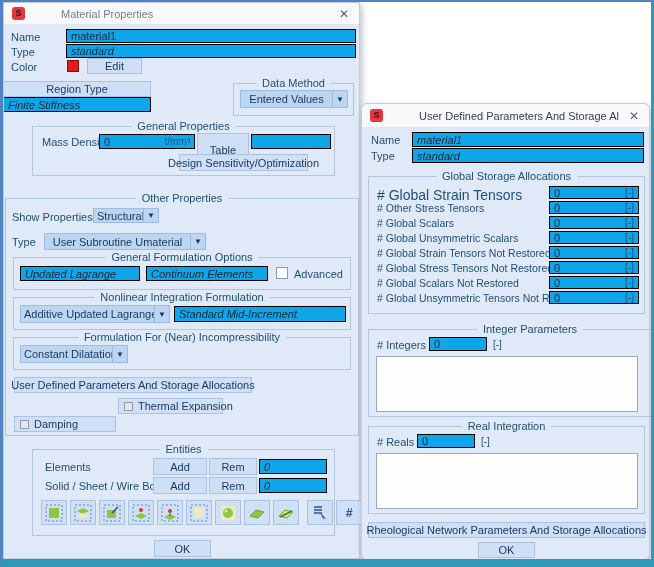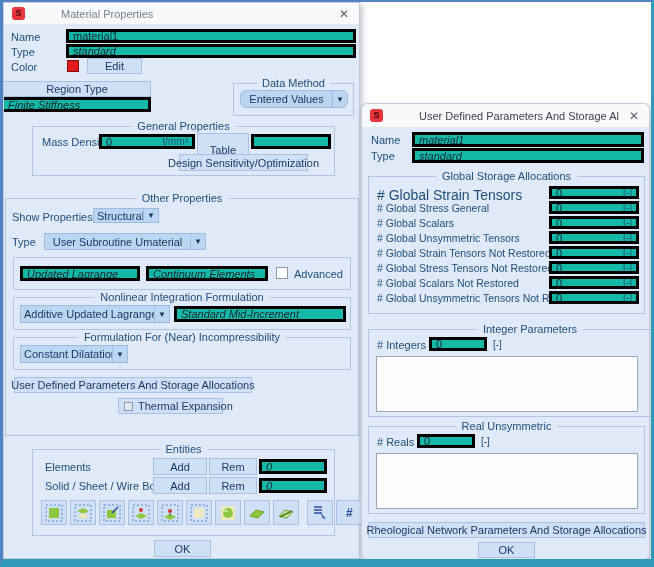--- a/index.html
+++ b/index.html
@@ -11,21 +11,21 @@
   .dialog { position:absolute; background:#dfe9f8; border:1px solid #c3cbd8;
     box-shadow:2px 3px 6px rgba(60,80,110,.35); }
   .titlebar { position:absolute; left:0; top:0; right:0; height:22px; background:#f8f9fb;
     border-bottom:1px solid #e2e6ee; display:flex; align-items:center; padding:0 8px; gap:8px; }
   .appicon { width:13px; height:13px; background:#e5353d; border-radius:3px; flex:0 0 auto;
     color:#40080c; font-weight:bold; font-size:9px; line-height:13px; text-align:center; }
   .title-txt { font-size:11px; color:#76828f; flex:1; white-space:nowrap; overflow:hidden;margin-left:28px; }
   .title-dark { color:#3d434b; }
   .close-x { font-size:12px; color:#5a6068; cursor:default; padding:0 2px; }
   .lbl { font-size:11px; color:#1f4e79; white-space:nowrap; }
-  .inp { background:#14b8a6; border:3px solid #000000; font-size:11px; color:#1d2430;
+  .inp { background:#0ea5e9; border:1px solid #000000; font-size:11px; color:#1d2430;
     padding:0 4px; display:flex; align-items:center; white-space:nowrap; overflow:hidden; }
   .ital { font-style:italic; }
   .btn { background:#cfdff5; border:1px solid #a9c2e3; color:#17365d; font-size:11px;
     display:flex; align-items:center; justify-content:center; white-space:nowrap; cursor:default; }
   .btn.left { justify-content:flex-start; padding-left:5px; }
   .drop { background:#bcd6f2; border:1px solid #9cbde2; color:#17365d; font-size:11px;
     display:flex; align-items:center; cursor:default; }
   .drop .txt { flex:1; text-align:center; padding:0 3px; white-space:nowrap; overflow:hidden; }
   .drop .arr { width:15px; text-align:center; font-size:8px; border-left:1px solid #9cbde2;
     align-self:stretch; display:flex; align-items:center; justify-content:center; }
@@ -62,21 +62,21 @@
 
     <span class="abs lbl" style="left:7px; top:58px;">Color</span>
     <div class="abs swatch" style="left:63px; top:57px;"></div>
     <div class="abs btn" style="left:83px; top:55px; width:55px; height:16px;">Edit</div>
 
     <div class="abs btn" style="left:0; top:78px; width:147px; height:16px; border-left:none;">Region Type</div>
     <div class="abs inp ital" style="left:0; top:94px; width:147px; height:15px; border-left:none;">Finite Stiffness</div>
 
     <div class="grp" style="left:229px; top:80px; width:121px; height:33px;">
       <span class="leg">Data Method</span>
-      <div class="drop" style="position:absolute; left:6px; top:6px; width:108px; height:18px;border-radius:6px;">
+      <div class="drop" style="position:absolute; left:6px; top:6px; width:108px; height:18px;">
         <span class="txt">Entered Values</span>
         <span class="arr">▼</span>
       </div>
     </div>
 
     <div class="grp" style="left:28px; top:123px; width:303px; height:50px;">
       <span class="leg">General Properties</span>
       <span class="abs lbl" style="left:9px; top:9px;">Mass Density</span>
       <div class="abs inp" style="left:66px; top:7px; width:96px; height:15px;">
         <span style="flex:1;">0</span>
@@ -96,20 +96,21 @@
         <span class="arr">▼</span>
       </div>
 
       <span class="abs lbl" style="left:6px; top:37px;">Type</span>
       <div class="drop" style="position:absolute; left:38px; top:34px; width:162px; height:17px;">
         <span class="txt">User Subroutine Umaterial</span>
         <span class="arr">▼</span>
       </div>
 
       <div class="grp" style="left:7px; top:58px; width:338px; height:33px;">
+        <span class="leg">General Formulation Options</span>
         <div class="abs inp ital" style="left:6px; top:8px; width:120px; height:15px;">Updated Lagrange</div>
         <div class="abs inp ital" style="left:132px; top:8px; width:122px; height:15px;">Continuum Elements</div>
         <span class="abs chk chkbig" style="left:262px; top:9px;"></span>
         <span class="abs lbl" style="left:280px; top:10px;">Advanced</span>
       </div>
 
       <div class="grp" style="left:7px; top:98px; width:338px; height:33px;">
         <span class="leg">Nonlinear Integration Formulation</span>
         <div class="drop" style="position:absolute; left:6px; top:7px; width:150px; height:18px;">
           <span class="txt">Additive Updated Lagrange</span>
@@ -124,20 +125,24 @@
           <span class="txt">Constant Dilatation</span>
           <span class="arr">▼</span>
         </div>
       </div>
 
       <div class="abs btn" style="left:8px; top:178px; width:238px; height:16px;">User Defined Parameters And Storage Allocations</div>
       <div class="abs btn left" style="left:112px; top:199px; width:105px; height:16px;">
         <span class="chk"></span>
         <span>Thermal Expansion</span>
       </div>
+      <div class="abs btn left" style="left:8px; top:217px; width:102px; height:16px;">
+        <span class="chk"></span>
+        <span>Damping</span>
+      </div>
     </div>
 
     <div class="grp" style="left:28px; top:446px; width:303px; height:87px;">
       <span class="leg">Entities</span>
 
       <span class="abs lbl" style="left:12px; top:11px;">Elements</span>
       <div class="abs btn" style="left:120px; top:8px; width:54px; height:17px;">Add</div>
       <div class="abs btn" style="left:176px; top:8px; width:48px; height:17px;">Rem</div>
       <div class="abs inp ital" style="left:226px; top:9px; width:68px; height:15px;">0</div>
 
@@ -233,33 +238,33 @@
 
     <div class="grp" style="left:6px; top:72px; width:277px; height:138px;">
       <span class="leg">Global Storage Allocations</span>
 
       <span class="abs lbl" style="left:8px; top:10px; font-size:14px;"># Global Strain Tensors</span>
       <div class="abs inp" style="left:180px; top:9px; width:90px; height:13px;">
         <span style="flex:1;">0</span>
         <span class="unit">[-]</span>
       </div>
 
-      <span class="abs lbl" style="left:8px; top:25px; font-size:10.5px;"># Global Stress General</span>
+      <span class="abs lbl" style="left:8px; top:25px; font-size:10.5px;"># Other Stress Tensors</span>
       <div class="abs inp" style="left:180px; top:24px; width:90px; height:13px;">
         <span style="flex:1;">0</span>
         <span class="unit">[-]</span>
       </div>
 
       <span class="abs lbl" style="left:8px; top:40px; font-size:10.5px;"># Global Scalars</span>
       <div class="abs inp" style="left:180px; top:39px; width:90px; height:13px;">
         <span style="flex:1;">0</span>
         <span class="unit">[-]</span>
       </div>
 
-      <span class="abs lbl" style="left:8px; top:55px; font-size:10.5px;"># Global Unsymmetric Tensors</span>
+      <span class="abs lbl" style="left:8px; top:55px; font-size:10.5px;"># Global Unsymmetric Scalars</span>
       <div class="abs inp" style="left:180px; top:54px; width:90px; height:13px;">
         <span style="flex:1;">0</span>
         <span class="unit">[-]</span>
       </div>
 
       <span class="abs lbl" style="left:8px; top:70px; font-size:10.5px;"># Global Strain Tensors Not Restored</span>
       <div class="abs inp" style="left:180px; top:69px; width:90px; height:13px;">
         <span style="flex:1;">0</span>
         <span class="unit">[-]</span>
       </div>
@@ -285,21 +290,21 @@
 
     <div class="grp" style="left:6px; top:225px; width:324px; height:88px;">
       <span class="leg">Integer Parameters</span>
       <span class="abs lbl" style="left:8px; top:9px;"># Integers</span>
       <div class="abs inp" style="left:60px; top:7px; width:58px; height:14px;">0</div>
       <span class="abs unit" style="left:124px; top:9px;">[-]</span>
       <div class="listbox" style="left:7px; top:26px; width:262px; height:56px;"></div>
     </div>
 
     <div class="grp" style="left:6px; top:322px; width:277px; height:88px;">
-      <span class="leg">Real Unsymmetric</span>
+      <span class="leg">Real Integration</span>
       <span class="abs lbl" style="left:8px; top:9px;"># Reals</span>
       <div class="abs inp" style="left:48px; top:7px; width:58px; height:14px;">0</div>
       <span class="abs unit" style="left:112px; top:9px;">[-]</span>
       <div class="listbox" style="left:7px; top:26px; width:262px; height:56px;"></div>
     </div>
 
     <div class="abs btn" style="left:6px; top:418px; width:277px; height:16px;">Rheological Network Parameters And Storage Allocations</div>
     <div class="abs btn" style="left:116px; top:438px; width:57px; height:16px;">OK</div>
   </div>
 

